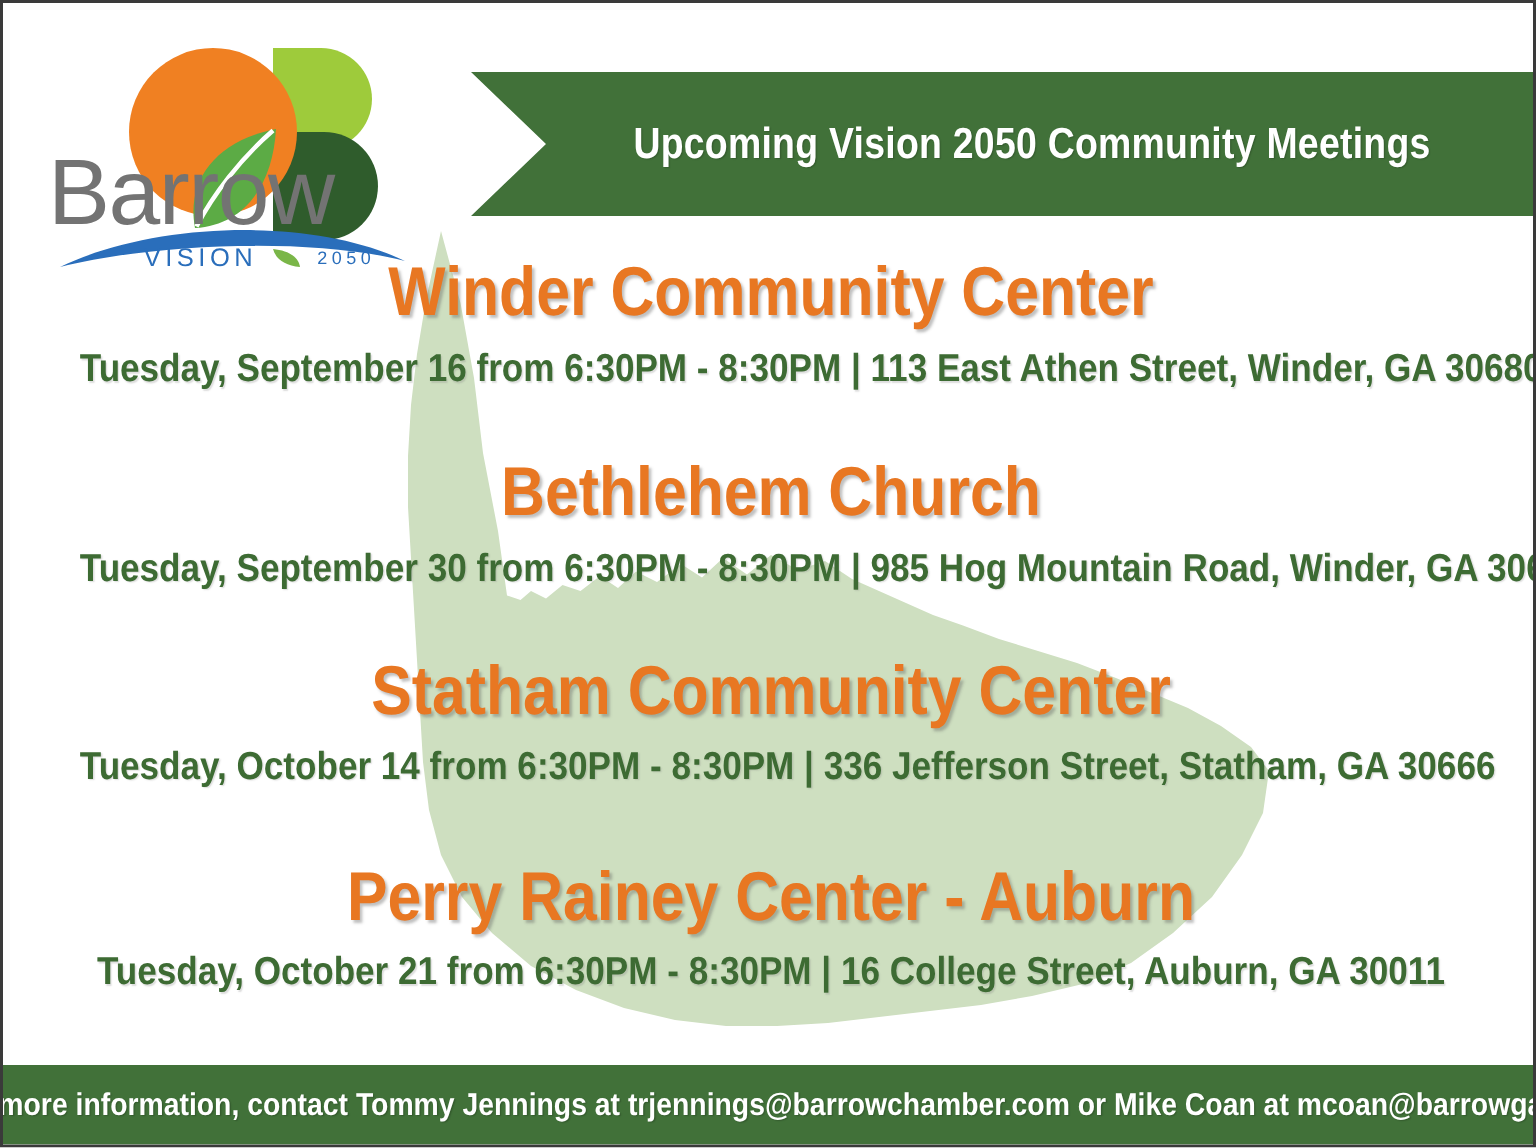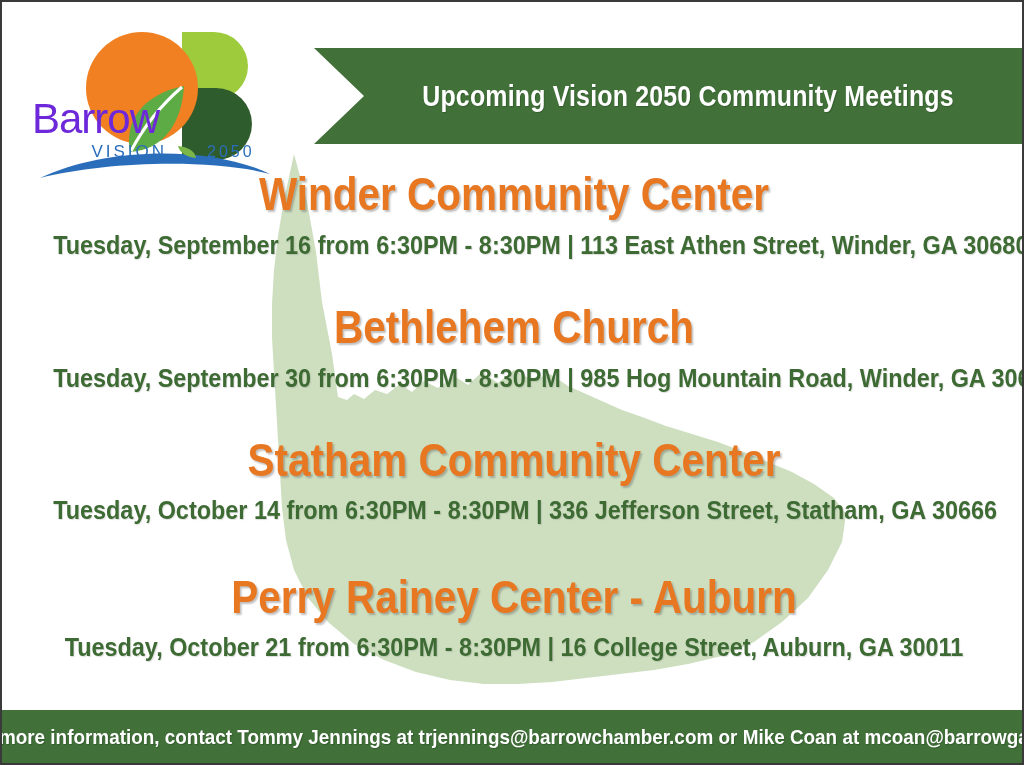--- a/index.html
+++ b/index.html
@@ -220,27 +220,27 @@
 
     <circle cx="110" cy="78" r="56" fill="#f08022"></circle>
 
     <path d="M98 142 C92 110 112 84 152 76 C150 112 132 140 98 142 Z" fill="#5cab45"></path>
     <path d="M150 77 C128 96 110 120 99 141" stroke="#ffffff" stroke-width="3" fill="none"></path>
 
     <path d="M8 168 C70 138 176 134 238 164 C176 148 72 152 8 168 Z" fill="#2a6ebb"></path>
   </svg>
 
   <div style="position:absolute;left:30px;top:96px;width:260px;z-index:4;">
-    <div style="font-family:'Liberation Sans',sans-serif;font-weight:400;font-size:42px;color:#6d28d9;letter-spacing:-1px;line-height:1;">Barrow</div>
+    <div style="font-family:'Liberation Sans',sans-serif;font-weight:400;font-size:62px;color:#737373;letter-spacing:-1px;line-height:1;">Barrow</div>
     <div style="display:flex;align-items:center;justify-content:center;gap:9px;margin-top:2px;margin-left:22px;">
       <span style="font-family:'Liberation Sans',sans-serif;font-size:17px;color:#2a6ebb;letter-spacing:3px;">VISION</span>
       <svg width="22" height="16" viewBox="0 0 22 16" aria-hidden="true">
         <path d="M2 2 C12 3 19 7 20 14 C10 13 4 9 2 2 Z" fill="#7ab648"></path>
       </svg>
-      <span style="font-family:'Liberation Sans',sans-serif;font-size:16px;color:#2a6ebb;letter-spacing:3px;">2050</span>
+      <span style="font-family:'Liberation Sans',sans-serif;font-size:12px;color:#2a6ebb;letter-spacing:3px;">2050</span>
     </div>
   </div>
 
   <div class="ribbon">
     <svg class="ribbon-svg" viewBox="0 0 712 96" preserveAspectRatio="none" aria-hidden="true">
       <path d="M0 0 H712 V96 H0 L50 48 Z" fill="#417139"></path>
     </svg>
     <div class="ribbon-title">Upcoming Vision 2050 Community Meetings</div>
   </div>
 

